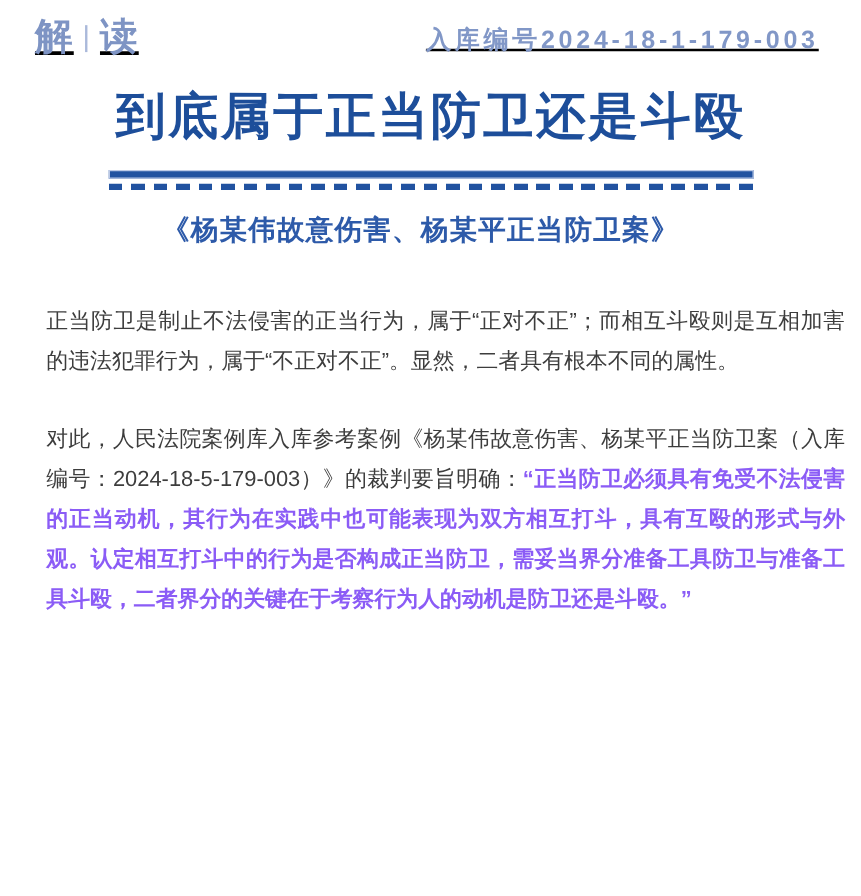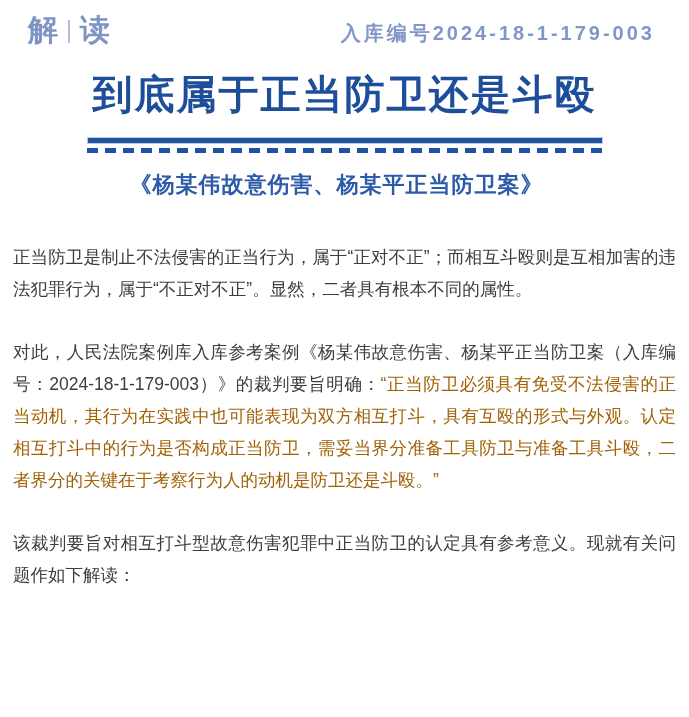--- a/index.html
+++ b/index.html
@@ -12,20 +12,21 @@
     overflow: hidden;
   }
   .page { width: 689px; height: 717px; background: #ffffff; }
 
   
   .header {
     display: flex;
     justify-content: space-between;
     align-items: flex-end;
     padding: 14px 34px 0 28px;
+    text-decoration: underline;
   }
   .brand {
     font-size: 30px;
     font-weight: bold;
     color: #7e94c4;
     letter-spacing: 1px;
     line-height: 32px;
   }
   .brand .sep {
     display: inline-block;
@@ -75,32 +76,33 @@
     line-height: 30px;
     font-weight: bold;
     color: #2d5aa9;
     letter-spacing: 1px;
   }
 
   
   .article {
     padding: 0 13px;
     margin-top: 41px;
+    margin-left: 24px;
   }
   .article p {
     margin: 0 0 31px 0;
     font-size: 17.5px;
     line-height: 32px;
     color: #3d3d3d;
     text-align: justify;
   }
   .article p:last-child { margin-bottom: 0; }
   .hl {
-    color: #a16207;
-    font-weight: normal;
+    color: #8b5cf6;
+    font-weight: bold;
   }
 </style>
 </head>
 <body>
 
 <div class="page">
 
   <div class="header">
     <div class="brand">
       <span>解</span><span class="sep">|</span><span>读</span>
@@ -112,17 +114,16 @@
 
   <div class="divider">
     <div class="divider-solid"></div>
     <div class="divider-dashed"></div>
   </div>
 
   <h2 class="subtitle">《杨某伟故意伤害、杨某平正当防卫案》</h2>
 
   <div class="article">
     <p><span>正当防卫是制止不法侵害的正当行为，属于“正对不正”；而相互斗殴则是互相加害的违法犯罪行为，属于“不正对不正”。显然，二者具有根本不同的属性。</span></p>
-    <p><span>对此，人民法院案例库入库参考案例《杨某伟故意伤害、杨某平正当防卫案（入库编号：2024-18-1-179-003）》的裁判要旨明确：</span><span class="hl">“正当防卫必须具有免受不法侵害的正当动机，其行为在实践中也可能表现为双方相互打斗，具有互殴的形式与外观。认定相互打斗中的行为是否构成正当防卫，需妥当界分准备工具防卫与准备工具斗殴，二者界分的关键在于考察行为人的动机是防卫还是斗殴。”</span></p>
-    <p><span>该裁判要旨对相互打斗型故意伤害犯罪中正当防卫的认定具有参考意义。现就有关问题作如下解读：</span></p>
+    <p><span>对此，人民法院案例库入库参考案例《杨某伟故意伤害、杨某平正当防卫案（入库编号：2024-18-5-179-003）》的裁判要旨明确：</span><span class="hl">“正当防卫必须具有免受不法侵害的正当动机，其行为在实践中也可能表现为双方相互打斗，具有互殴的形式与外观。认定相互打斗中的行为是否构成正当防卫，需妥当界分准备工具防卫与准备工具斗殴，二者界分的关键在于考察行为人的动机是防卫还是斗殴。”</span></p>
   </div>
 
 </div>
 
 </body></html>

